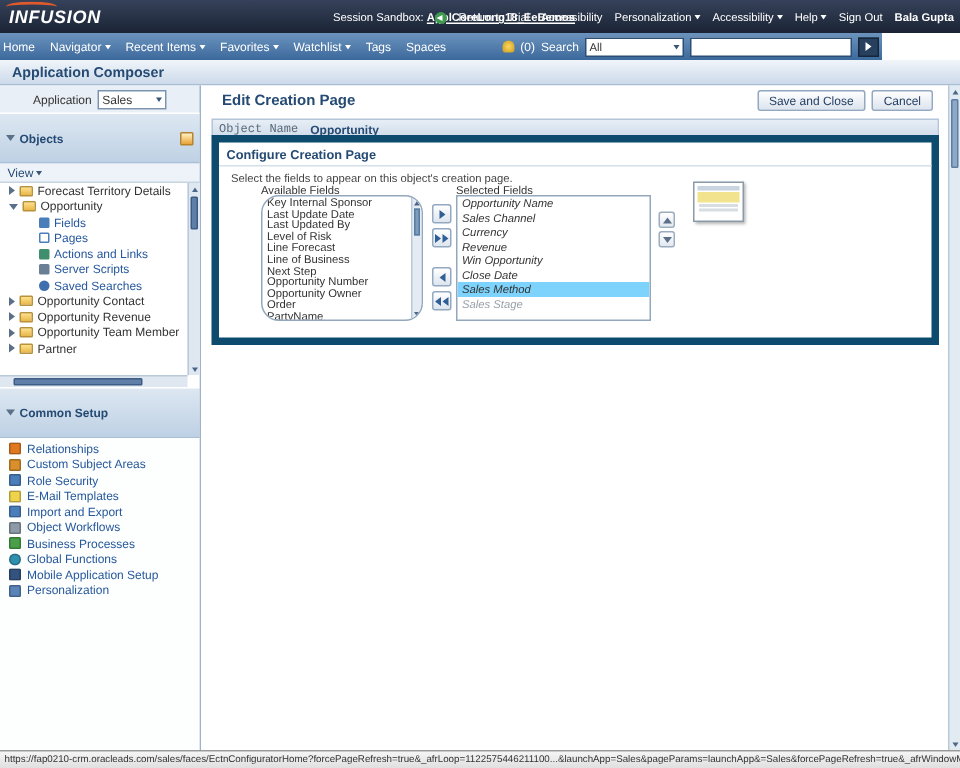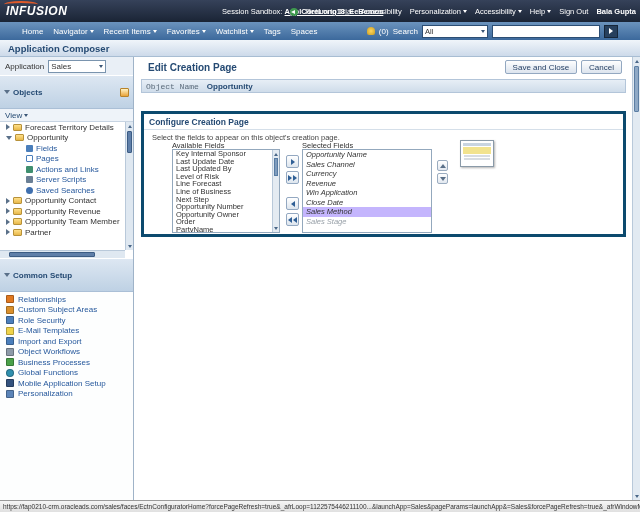--- a/index.html
+++ b/index.html
@@ -25,42 +25,42 @@
   .cd { width:0; height:0; border-left:2.5px solid transparent; border-right:2.5px solid transparent;
     border-top:3px solid #fff; display:inline-block; }
   .cdd { width:0; height:0; border-left:2.5px solid transparent; border-right:2.5px solid transparent;
     border-top:3px solid #3a5576; display:inline-block; }
   .tri-r { width:0; height:0; border-top:3px solid transparent; border-bottom:3px solid transparent;
     border-left:4px solid #5a7089; display:inline-block; flex:none; }
   .tri-dn { width:0; height:0; border-left:3px solid transparent; border-right:3px solid transparent;
     border-top:4px solid #5a7089; display:inline-block; flex:none; }
 
   
-  .navbar { position:absolute; left:0; top:22px; width:640px; height:18px;
-    background:linear-gradient(#6b93bd,#3c699c); display:flex; align-items:center; padding:0 22px; gap:10px; color:#fff; }
+  .navbar { position:absolute; left:0; top:22px; width:588px; height:18px;
+    background:linear-gradient(#6b93bd,#3c699c); display:flex; align-items:center; padding:0 2px; gap:10px; color:#fff; }
   .navbar .nav-item { color:#fff; text-decoration:none; font-size:8px; display:flex; align-items:center; gap:2px; }
   .nav-right { margin-left:auto; display:flex; align-items:center; gap:4px; }
   .bell { width:8px; height:8px; background:radial-gradient(#ffd75e,#c89a20); border-radius:50% 50% 2px 2px; }
   .nav-select { width:66px; height:13px; background:#fff; border:1px solid #2c4e74; color:#333;
     font-size:7.5px; display:flex; align-items:center; justify-content:space-between; padding:0 2px;text-align:right; }
   .nav-input { width:108px; height:13px; background:#fff; border:1px solid #2c4e74; font-size:7.5px; padding:0 2px; }
   .go-btn { width:13px; height:13px; background:#27405e; border:1px solid #16263a;
     display:flex; align-items:center; justify-content:center; }
   .go-btn i { width:0; height:0; border-top:3px solid transparent; border-bottom:3px solid transparent; border-left:4px solid #fff; }
 
   
   .pagehead { position:absolute; left:0; top:40px; width:640px; height:17px;
     background:linear-gradient(#f0f5fa,#cddaea); border-bottom:1px solid #a8bdd3;
     display:flex; align-items:center; padding-left:8px; }
   .pagehead span { font-size:9.5px; font-weight:bold; color:#254a73; }
 
   
   .sidebar { position:absolute; left:0; top:57px; width:134px; height:443px;
     background:#e9eff6; border-right:1px solid #9fb3c8; }
-  .app-row { height:18px; display:flex; align-items:center; gap:4px; padding:0 5px; }
+  .app-row { height:18px; display:flex; align-items:center; gap:4px; padding:0 22px; }
   .app-select { width:58px; height:13px; background:#fff; border:1px solid #7a94ae;
     display:flex; align-items:center; justify-content:space-between; padding:0 2px; }
   .panel-head { height:13px; background:linear-gradient(#dde7f2,#bed1e4);
     border-top:1px solid #fff; border-bottom:1px solid #aabfd6;
     display:flex; align-items:center; padding:16px 4px; gap:3px; }
   .panel-head .pt { font-weight:bold; color:#254a73; }
   .edit-ic { margin-left:auto; width:9px; height:9px;
     background:linear-gradient(#fff3c4,#e9a33a); border:1px solid #b8832a; border-radius:1px; }
   .view-bar { height:13px; background:#eef3f9; border-bottom:1px solid #c7d4e2;
     display:flex; align-items:center; padding:0 5px; gap:2px; color:#254a73; }
@@ -97,29 +97,29 @@
   
   .main { position:absolute; left:134px; top:57px; width:498px; height:443px; background:#fff; }
   .main-title { position:absolute; left:14px; top:5px; font-size:10px; font-weight:bold; color:#254a73; }
   .main-btns { position:absolute; right:10px; top:3px; display:flex; gap:4px; }
   .btn { background:linear-gradient(#fefefe,#dce4ee); border:1px solid #93a8c1; border-radius:2px;
     font-size:8px; color:#1f3a5f; padding:1px 7px; height:14px; font-family:"Liberation Sans", sans-serif; }
   .obj-bar { position:absolute; left:7px; right:6px; top:22px; height:14px;
     background:linear-gradient(#e7eef6,#cfdcea); border:1px solid #b3c5d9;
     display:flex; align-items:center; padding:0 4px; gap:8px; }
   .obj-bar .ol { color:#5a6a7a;font-family:Liberation Mono, monospace; } .obj-bar .ov { font-weight:bold; color:#254a73; }
-  .config-panel { position:absolute; left:7px; right:6px; top:54px; height:126px;
-    border:3px solid #0c4a6e; background:#fff; }
+  .config-panel { position:absolute; left:7px; right:6px; top:33px; height:140px;
+    border:5px solid #0c4a6e; background:#fff; }
   .cp-title { padding:3px 5px 2px; font-size:8.5px; font-weight:bold; color:#254a73; border-bottom:1px solid #d5dfe9; }
   .cp-instr { padding:3px 8px 0; font-size:7.5px; color:#444; }
   .col-label { position:absolute; font-size:7.5px; color:#333; }
   .listbox { position:absolute; border:1px solid #93a8bd; background:#fff; overflow:hidden; }
   .lrow { height:7.6px; line-height:7.6px; font-size:7.5px; padding-left:3px; white-space:nowrap; }
   .sel-list .lrow { height:9.5px; line-height:9.5px;font-style:italic; }
-  .lrow.hl { background:#c4b5fd; }
+  .lrow.hl { background:#7dd3fc; }
   .lrow.dis { color:#98a0a8; }
   .lsb { position:absolute; right:0; top:0; width:7px; height:100%; background:#e4ebf2; border-left:1px solid #b9c9da; }
   .lsb .th { position:absolute; left:1px; top:8px; width:4px; height:18px; background:#7f9cbd; border:1px solid #567ba3; }
   .shuttle { position:absolute; display:flex; flex-direction:column; gap:3px; }
   .sh-btn { width:13px; height:13px; background:linear-gradient(#fff,#dde5ee); border:1px solid #93a8c1;
     border-radius:2px; display:flex; align-items:center; justify-content:center; gap:1px; padding:0; }
   .sh-gap { height:7px; }
   .a-r { width:0; height:0; border-top:3px solid transparent; border-bottom:3px solid transparent; border-left:4px solid #2f5f96; }
   .a-l { width:0; height:0; border-top:3px solid transparent; border-bottom:3px solid transparent; border-right:4px solid #2f5f96; }
   .reorder { position:absolute; display:flex; flex-direction:column; gap:2px; }
@@ -377,21 +377,21 @@
       <span class="ov">Opportunity</span>
     </div>
 
     <div class="config-panel">
       <div class="cp-title">Configure Creation Page</div>
       <div class="cp-instr">Select the fields to appear on this object's creation page.</div>
 
       <span class="col-label" style="left:28px; top:27px;">Available Fields</span>
       <span class="col-label" style="left:158px; top:27px;">Selected Fields</span>
 
-      <div class="listbox" style="left:28px; top:35px; width:108px; height:84px;">
+      <div class="listbox" style="left:28px; top:35px; width:108px; height:84px;border-radius:12px;">
         <div class="lrow">Key Internal Sponsor</div>
         <div class="lrow">Last Update Date</div>
         <div class="lrow">Last Updated By</div>
         <div class="lrow">Level of Risk</div>
         <div class="lrow">Line Forecast</div>
         <div class="lrow">Line of Business</div>
         <div class="lrow">Next Step</div>
         <div class="lrow">Opportunity Number</div>
         <div class="lrow">Opportunity Owner</div>
         <div class="lrow">Order</div>
@@ -423,21 +423,21 @@
             <i class="a-l"></i>
             <i class="a-l"></i>
           </button>
       </div>
 
       <div class="listbox sel-list" style="left:158px; top:35px; width:130px; height:84px;">
         <div class="lrow">Opportunity Name</div>
         <div class="lrow">Sales Channel</div>
         <div class="lrow">Currency</div>
         <div class="lrow">Revenue</div>
-        <div class="lrow">Win Application</div>
+        <div class="lrow">Win Opportunity</div>
         <div class="lrow">Close Date</div>
         <div class="lrow hl">Sales Method</div>
         <div class="lrow dis">Sales Stage</div>
       </div>
 
       <div class="reorder" style="left:293px; top:46px;">
         <button class="ro-btn">
             <i class="a-u"></i>
           </button>
         <button class="ro-btn">

